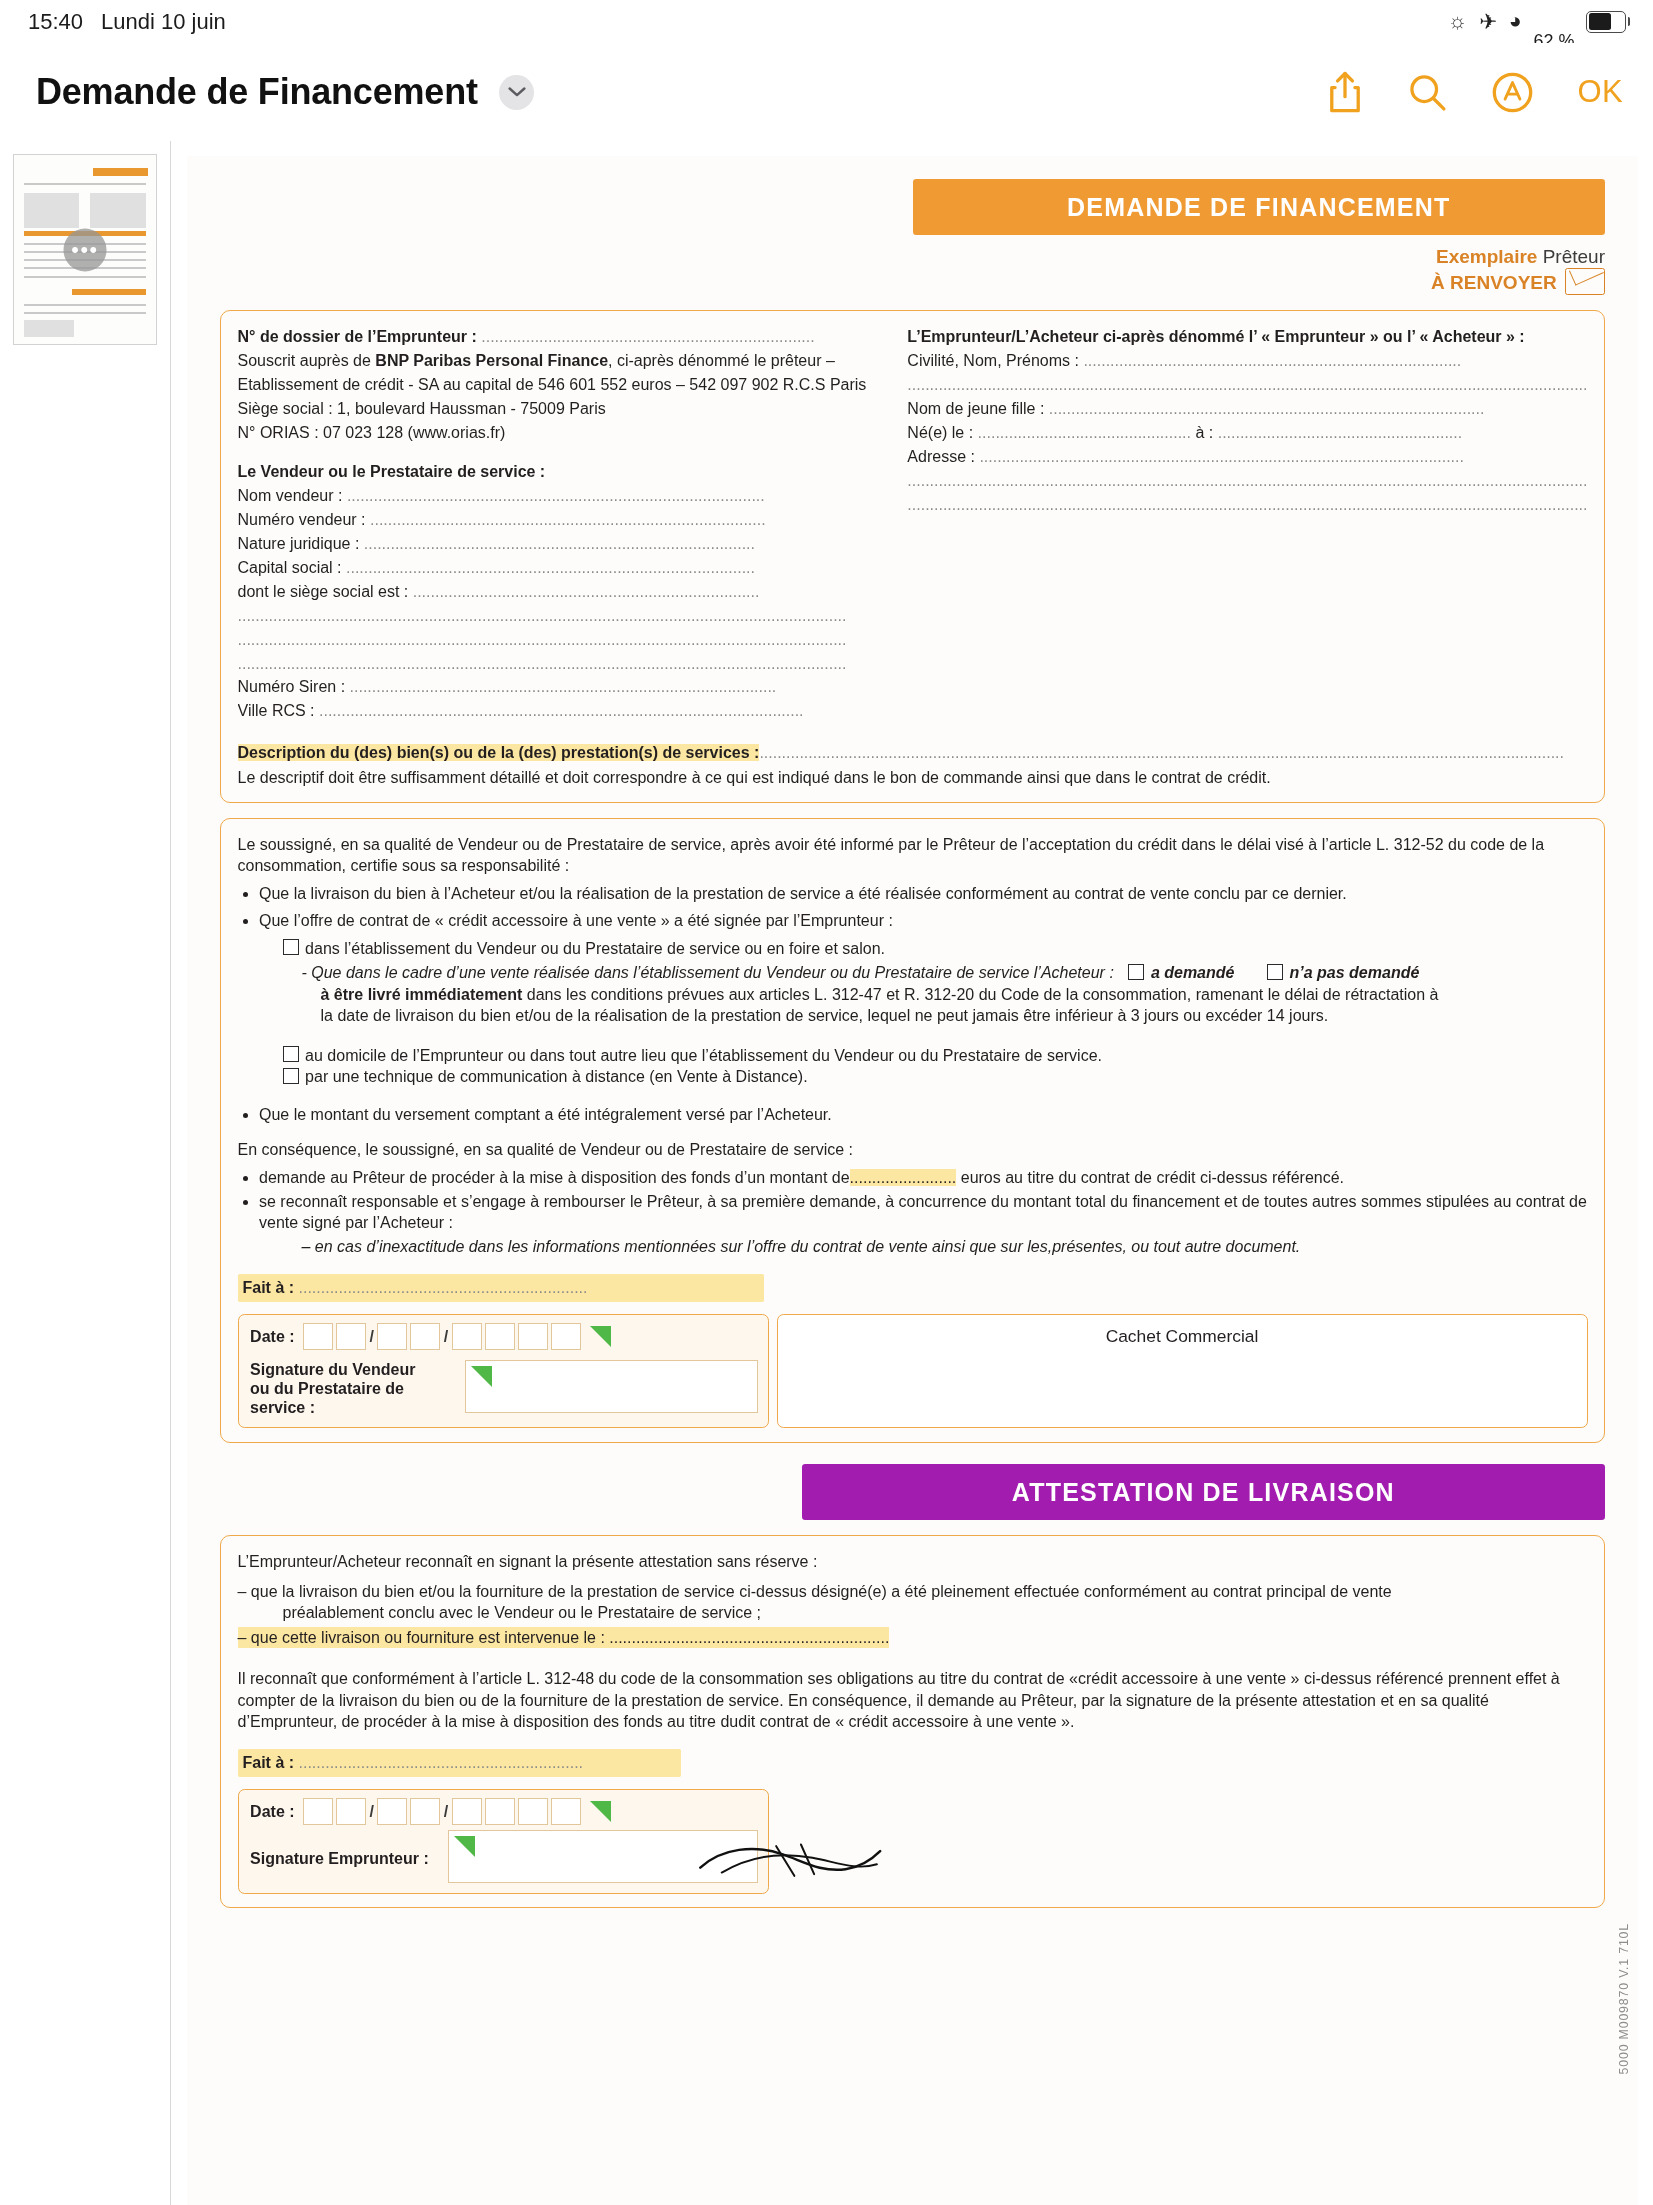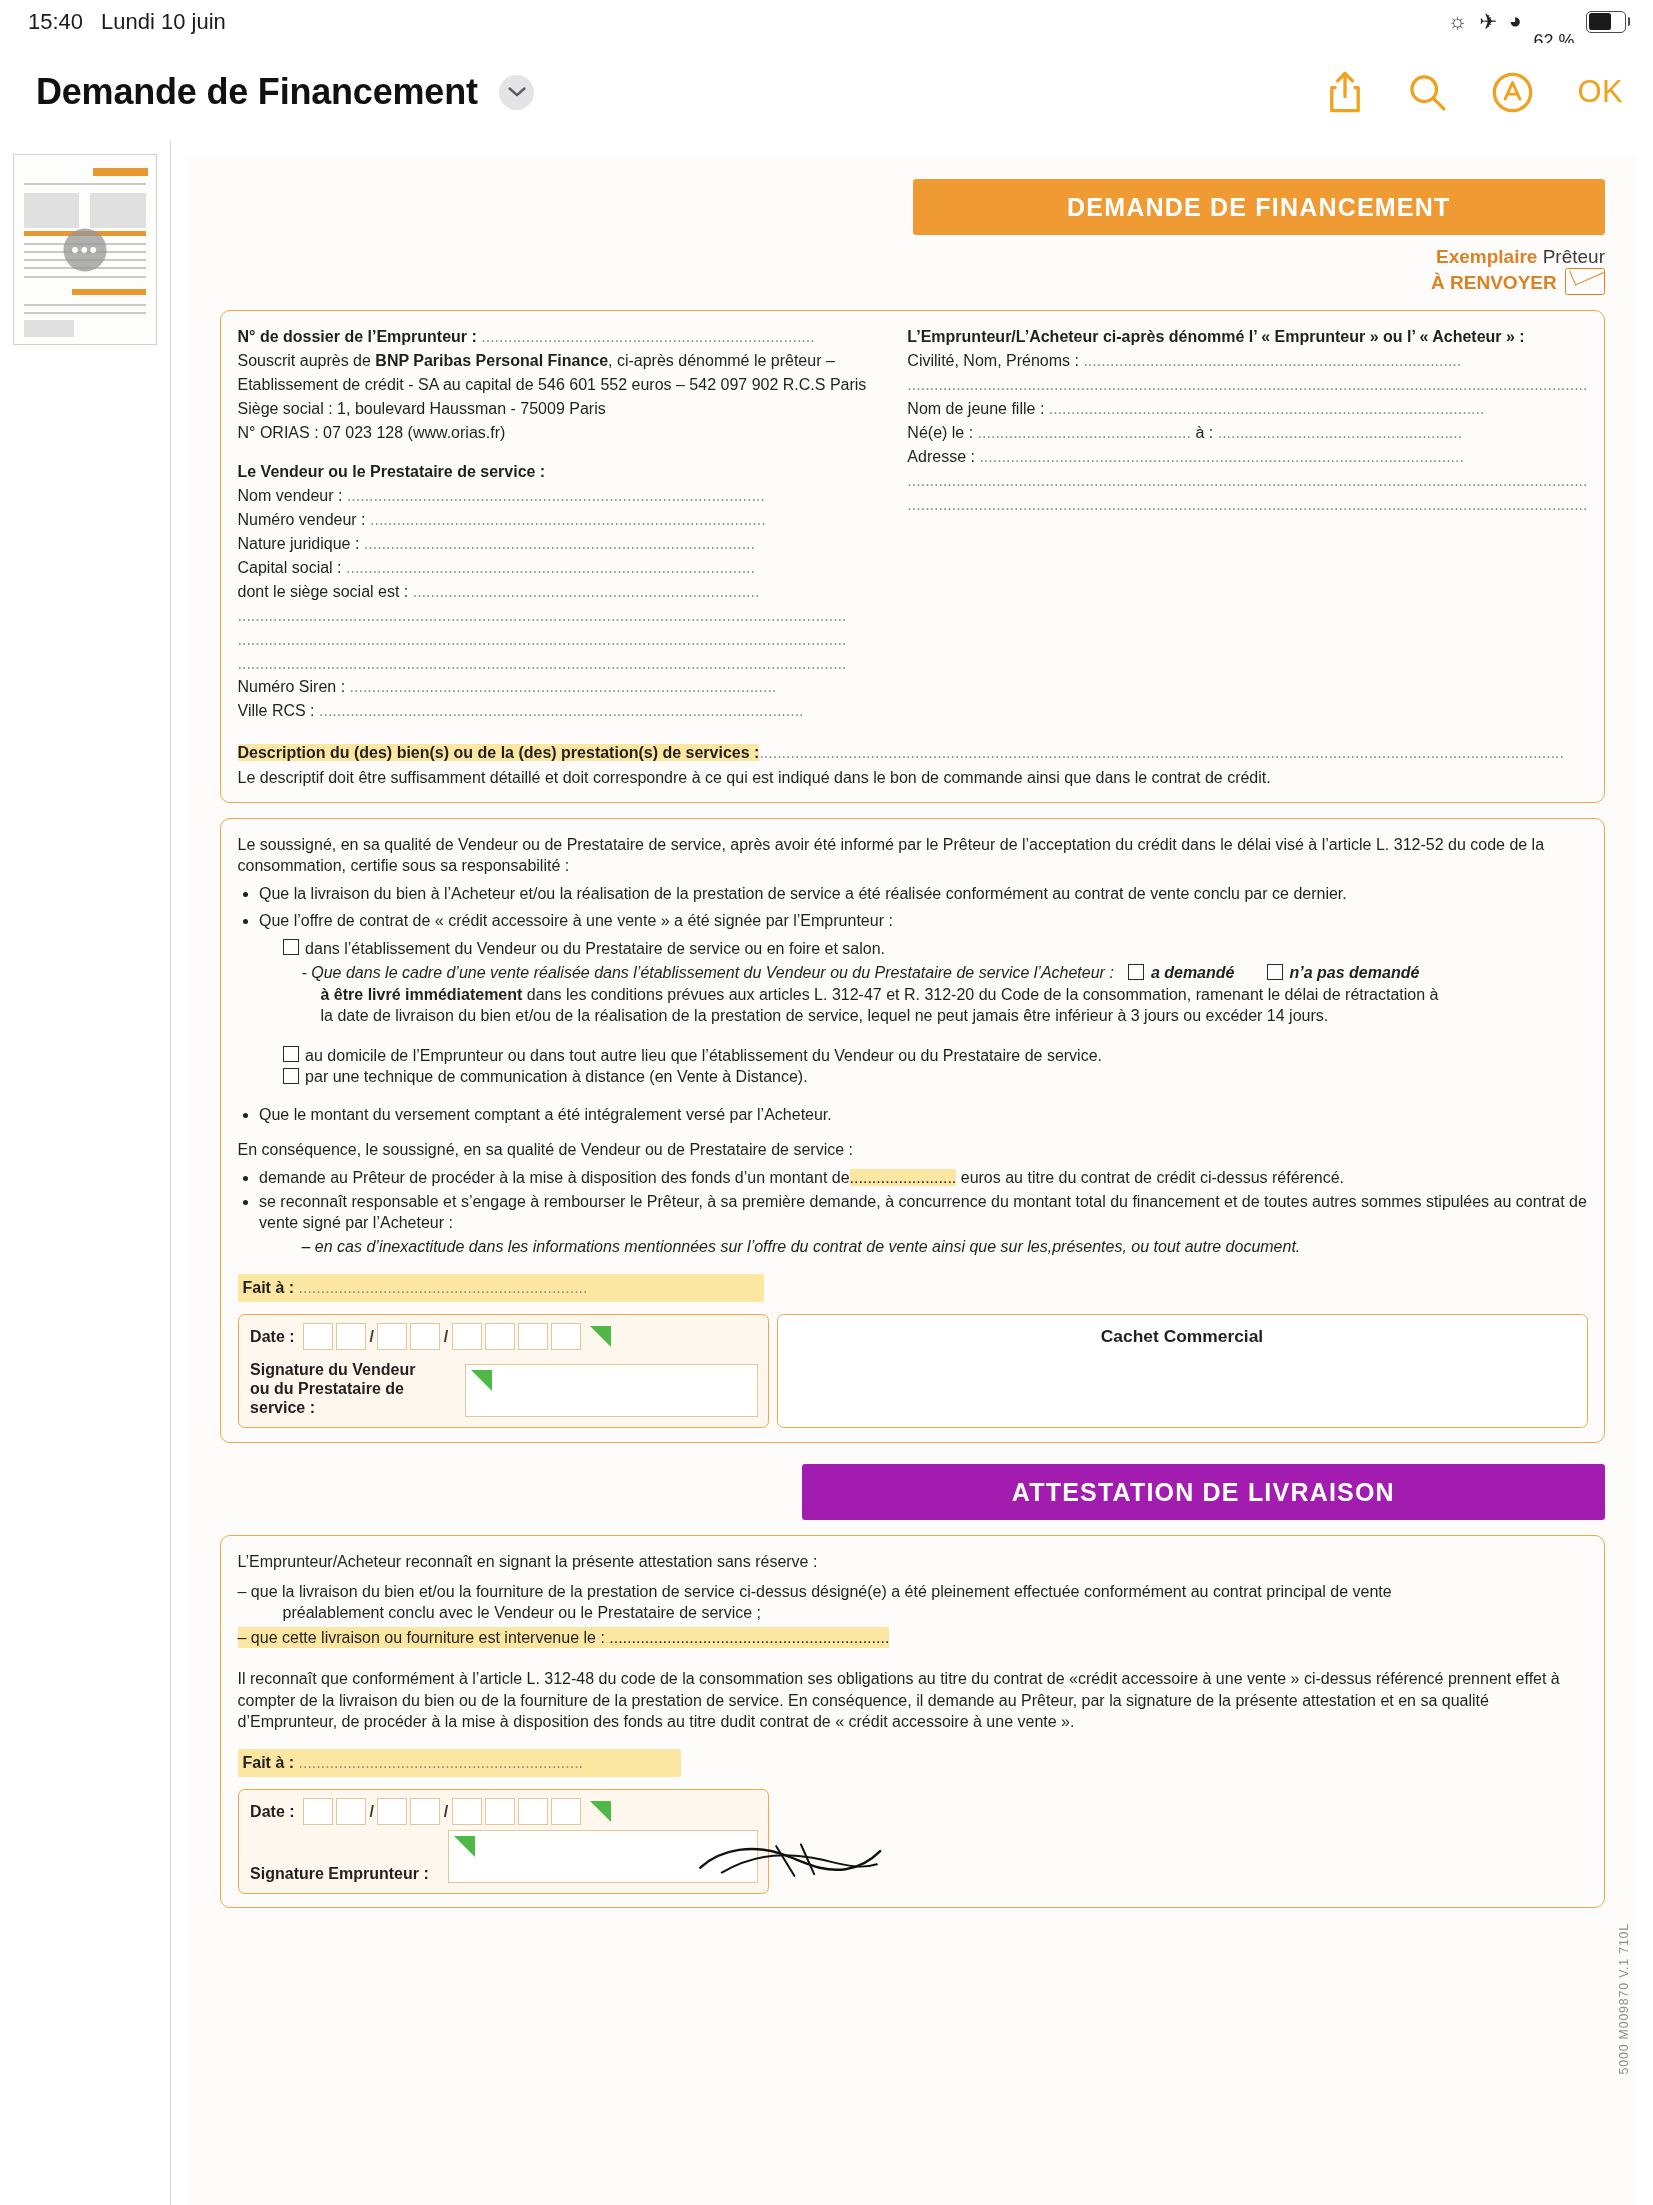--- a/index.html
+++ b/index.html
@@ -265,21 +265,21 @@
     font-weight: bold;
   }
   .datecells { display: flex; gap: 3.3px; align-items: center; }
   .dcell {
     width: 28px; height: 25px;
     background: #ffffff;
     border: 0.8px solid #e3c79c;
   }
   .slash { font-weight: bold; color: #3a3a3a; }
   .sig-row2 {
-    display: flex; align-items: flex-end;
+    display: flex; align-items: center;
     padding: 0 10px 10px 11.6px;
     gap: 8.3px;
   }
   .sig-label { font-weight: bold; line-height: 1.2; padding-top: 5px; width: 207px; }
   .sig-field {
     flex: 1;
     background: #ffffff;
     border: 0.8px solid #e3c79c;
     min-height: 51px;
     position: relative;
@@ -292,21 +292,21 @@
   }
   .cachet {
     border: 1.7px solid #efa84a;
     border-radius: 6.6px;
     flex: 1;
     background: #ffffff;
     position: relative;
   }
   .cachet-title {
     text-align: center;
-    font-weight: bold;
+    font-weight: normal;
     padding-top: 10px;
     font-size: 17.4px;
   }
 
   .banner2 {
     background: #a21caf;
     color: #ffffff;
     font-weight: bold;
     font-size: 25px;
     letter-spacing: 1.2px;

